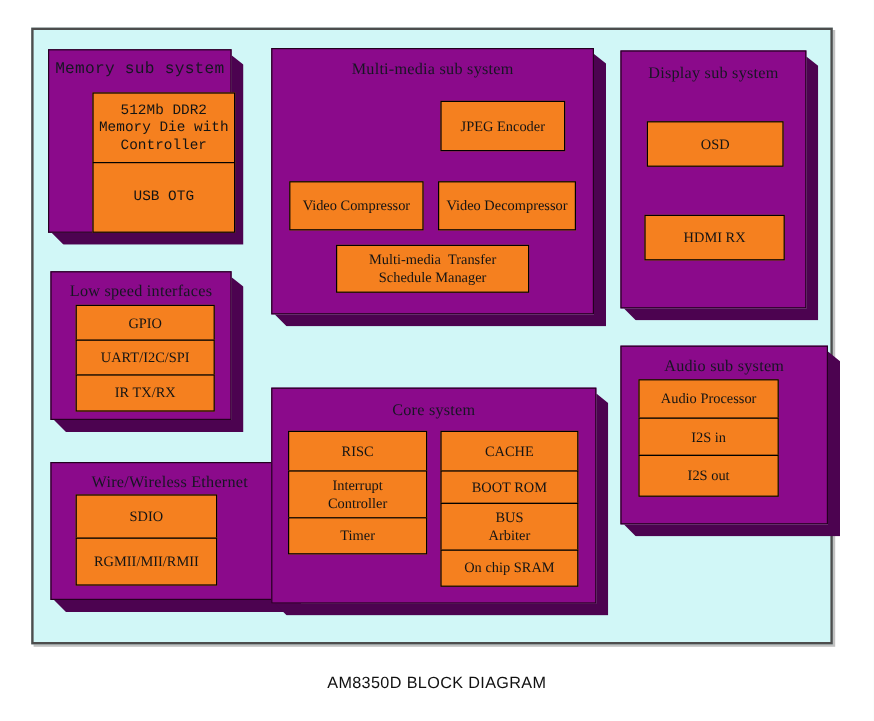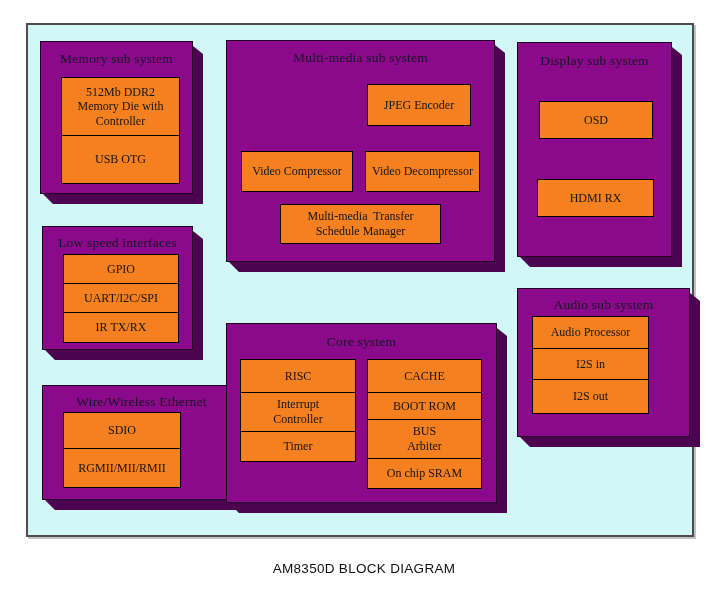--- a/index.html
+++ b/index.html
@@ -55,29 +55,29 @@
     text-align:center; font-family:"Liberation Sans", sans-serif;
     font-size:13.5px; color:#111111; letter-spacing:.3px;
   }
 </style>
 </head>
 <body>
 
 <div class="page">
   <div class="canvas"></div>
 
-  <div class="panel" style="left:40px;top:41px;width:153px;height:153px;">
+  <div class="panel" style="left:40px;top:41px;width:153px;height:153px;font-family:Liberation Mono, monospace;">
     <div class="shadow"></div>
     <div class="face">
       <div class="panel-title" style="top:9px">Memory sub system</div>
-      <div class="stack" style="left:20px;top:35px;width:119px;">
+      <div class="stack" style="left:36px;top:35px;width:119px;">
         <div class="cell" style="height:59px">512Mb DDR2
 Memory Die with
 Controller</div>
-        <div class="cell" style="height:49px">USB OTG</div>
+        <div class="cell" style="height:59px">USB OTG</div>
       </div>
     </div>
   </div>
 
   <div class="panel" style="left:42px;top:226px;width:151px;height:124px;">
     <div class="shadow"></div>
     <div class="face">
       <div class="panel-title" style="top:8px">Low speed interfaces</div>
       <div class="stack" style="left:20px;top:27px;width:116px;">
         <div class="cell" style="height:30px">GPIO</div>

